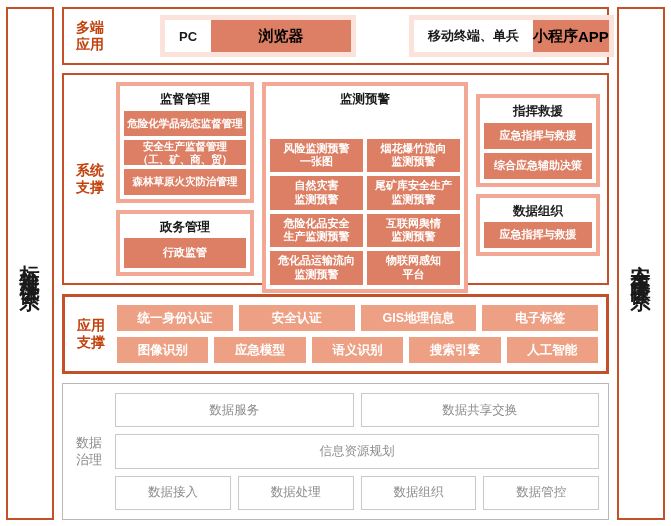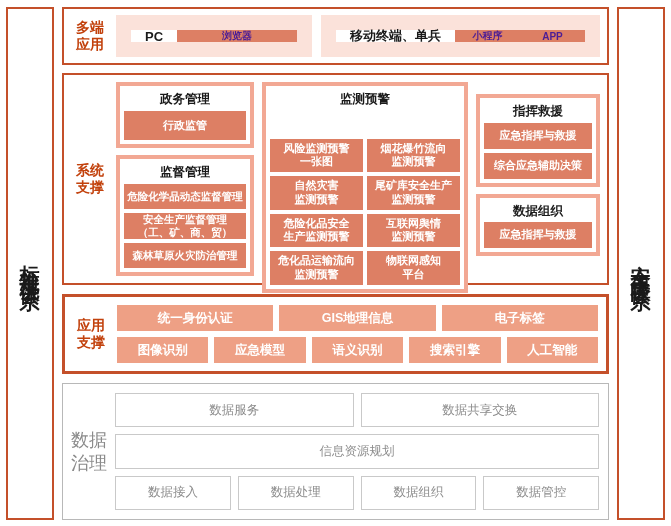--- a/index.html
+++ b/index.html
@@ -28,41 +28,42 @@
 
   
   .layer{border:2px solid #c4502a;background:#fff;box-sizing:border-box;display:flex;}
   .layer.thick{border-width:3px;}
   .layer.gray{border:1px solid #b8b8b8;}
 
   .layer-label{
     width:52px;flex:none;display:flex;align-items:center;justify-content:center;
     font-size:14px;font-weight:bold;color:#c2410c;line-height:1.25;text-align:center;
   }
-  .layer-label.gray-label{color:#8a8a8a;font-weight:normal;font-size:18px;}
+  .layer-label.gray-label{color:#8a8a8a;font-weight:normal;font-size:13px;}
   .layer-body{flex:1;display:flex;min-width:0;}
 
   
   .l1{height:58px;margin-bottom:8px;}
   .l1 .layer-body{align-items:center;padding:6px 7px 6px 0;gap:9px;}
   .group-pink{
-    background:#fbe2da;padding:15px;box-sizing:border-box;display:flex;align-items:flex-end;
+    background:#fbe2da;padding:5px;box-sizing:border-box;display:flex;align-items:flex-end;
     height:100%;
+    margin-left:44px;
   }
   .group-inner{
     background:#fff;height:100%;display:flex;align-items:center;gap:0;padding:0;
     box-sizing:border-box;width:100%;
   }
   .plain-cell{
     display:flex;align-items:center;justify-content:center;
     font-size:13px;font-weight:bold;color:#1a1a1a;height:100%;padding:0 14px;
     white-space:nowrap;
   }
   .chip{
-    background:#dd7f64;color:#4c1d95;font-size:10px;font-weight:bold;
+    background:#dd7f64;color:#000000;font-size:15px;font-weight:bold;
     display:flex;align-items:center;justify-content:center;height:100%;
     white-space:nowrap;box-sizing:border-box;
   }
   .g1{flex:0 0 196px;}
   .g1 .chip{flex:1;}
   .g2{flex:1;}
   .g2 .chip{flex:1;}
 
   
   .l2{height:212px;margin-bottom:9px;}
@@ -152,35 +153,35 @@
         </div>
 
       </div>
     </div>
 
     <div class="layer l2">
       <div class="layer-label">系统<br>支撑</div>
       <div class="layer-body">
 
         <div class="col col-a">
-          <div class="panel p-affairs">
-            <div class="panel-inner">
-              <div class="panel-title">政务管理</div>
-              <div class="tiles">
-                <div class="tile">行政监管</div>
-              </div>
-            </div>
-          </div>
           <div class="panel p-supervise">
             <div class="panel-inner">
               <div class="panel-title">监督管理</div>
               <div class="tiles">
                 <div class="tile sm">危险化学品动态监督管理</div>
                 <div class="tile sm">安全生产监督管理<br>（工、矿、商、贸）</div>
                 <div class="tile sm">森林草原火灾防治管理</div>
+              </div>
+            </div>
+          </div>
+          <div class="panel p-affairs">
+            <div class="panel-inner">
+              <div class="panel-title">政务管理</div>
+              <div class="tiles">
+                <div class="tile">行政监管</div>
               </div>
             </div>
           </div>
         </div>
 
         <div class="col col-b">
           <div class="panel p-monitor">
             <div class="panel-inner">
               <div class="panel-title">监测预警</div>
               <div class="tiles two-col">
@@ -218,20 +219,21 @@
         </div>
 
       </div>
     </div>
 
     <div class="layer l3 thick">
       <div class="layer-label">应用<br>支撑</div>
       <div class="layer-body">
         <div class="row">
           <div class="appchip">统一身份认证</div>
+          <div class="appchip">安全认证</div>
           <div class="appchip">GIS地理信息</div>
           <div class="appchip">电子标签</div>
         </div>
         <div class="row">
           <div class="appchip">图像识别</div>
           <div class="appchip">应急模型</div>
           <div class="appchip">语义识别</div>
           <div class="appchip">搜索引擎</div>
           <div class="appchip">人工智能</div>
         </div>

